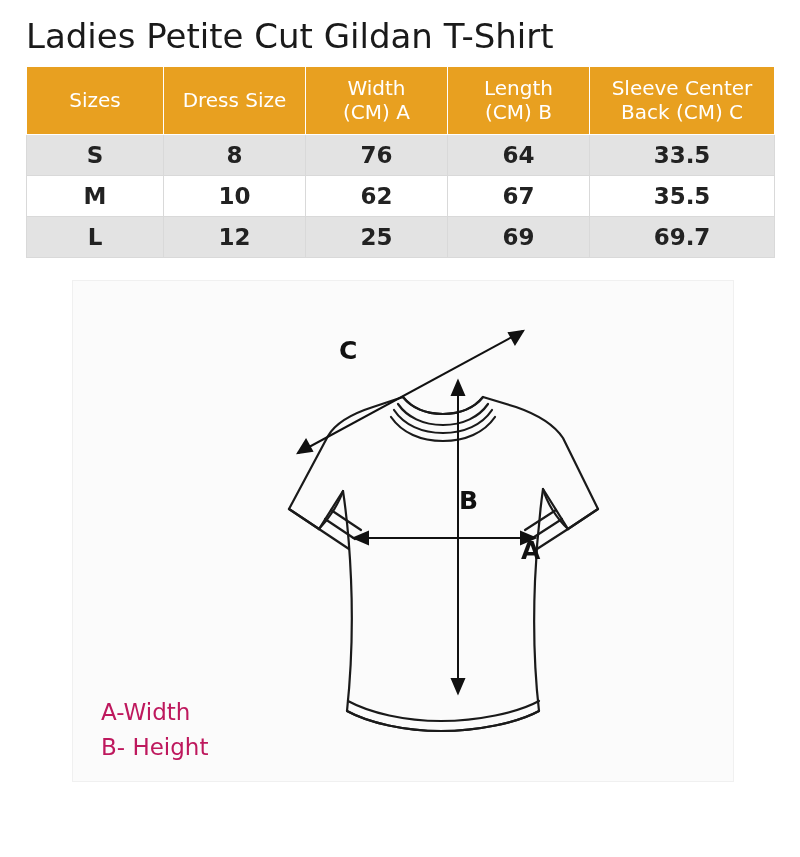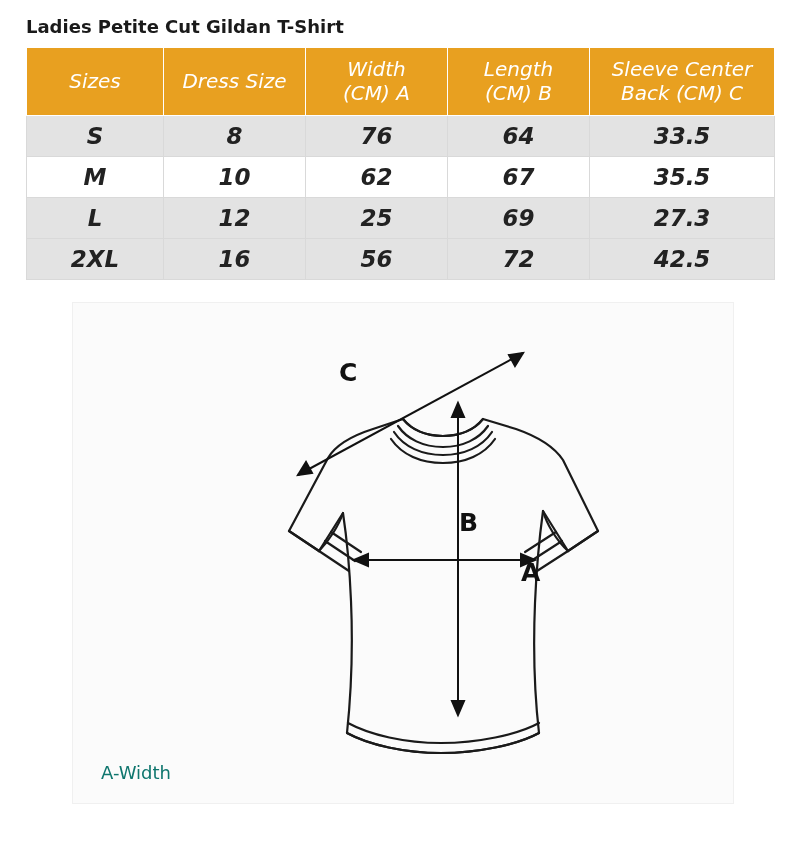--- a/index.html
+++ b/index.html
@@ -11,37 +11,36 @@
     width: 800px;
     height: 857px;
     font-family: "DejaVu Sans", sans-serif;
     color: #111111;
     position: relative;
     overflow: hidden;
   }
 
   
   #page-title {
-    font-size: 18px;
-    font-weight: bold;
+    font-size: 34px;
+    font-weight: normal;
     color: #1a1a1a;
     padding: 16px 0 10px 26px;
     letter-spacing: 0px;
     font-family: "DejaVu Sans", sans-serif;
   }
 
   
   #size-table-wrap {
     padding: 0 26px 0 26px;
   }
   table.size-table {
     border-collapse: collapse;
     width: 748px;
     table-layout: fixed;
-    font-style: italic;
   }
   table.size-table th,
   table.size-table td {
     border: 1px solid #ffffff;
     text-align: center;
     font-weight: bold;
   }
   table.size-table thead th {
     background: #e8a020;
     color: #ffffff;
@@ -84,22 +83,22 @@
     background: #fbfbfb;
     border: 1px solid #f0f0f0;
   }
   #diagram-svg {
     display: block;
   }
   .legend-block {
     position: absolute;
     left: 28px;
     bottom: 16px;
-    font-size: 18px;
-    color: #0f766e;
+    font-size: 23px;
+    color: #be185d;
     line-height: 1.52;
     font-family: "DejaVu Sans", sans-serif;
   }
   .legend-block div { white-space: pre; }
 </style>
 </head>
 <body>
 
 <div id="page-title">Ladies Petite Cut Gildan T-Shirt</div>
 
@@ -147,28 +146,21 @@
         <td>10</td>
         <td>62</td>
         <td>67</td>
         <td>35.5</td>
       </tr>
       <tr class="odd">
         <td>L</td>
         <td>12</td>
         <td>25</td>
         <td>69</td>
-        <td>27.3</td>
-      </tr>
-      <tr class="odd">
-        <td>2XL</td>
-        <td>16</td>
-        <td>56</td>
-        <td>72</td>
-        <td>42.5</td>
+        <td>69.7</td>
       </tr>
     </tbody>
   </table>
 </div>
 
 <div id="diagram-area">
   <svg id="diagram-svg" width="660" height="500" viewBox="0 0 660 500">
     <g fill="none" stroke="#1a1a1a" stroke-width="2.2" stroke-linejoin="round" stroke-linecap="round">
 
       <path d="M 255 155
@@ -228,14 +220,15 @@
       <polygon points="462,257 448,251 448,263"></polygon>
     </g>
 
     <text x="266" y="78" font-family="DejaVu Sans, sans-serif" font-size="25" font-weight="bold" fill="#111111">C</text>
     <text x="386" y="228" font-family="DejaVu Sans, sans-serif" font-size="25" font-weight="bold" fill="#111111">B</text>
     <text x="448" y="278" font-family="DejaVu Sans, sans-serif" font-size="25" font-weight="bold" fill="#111111">A</text>
   </svg>
 
   <div class="legend-block">
     <div>A-Width</div>
+    <div>B- Height</div>
   </div>
 </div>
 
 </body></html>

